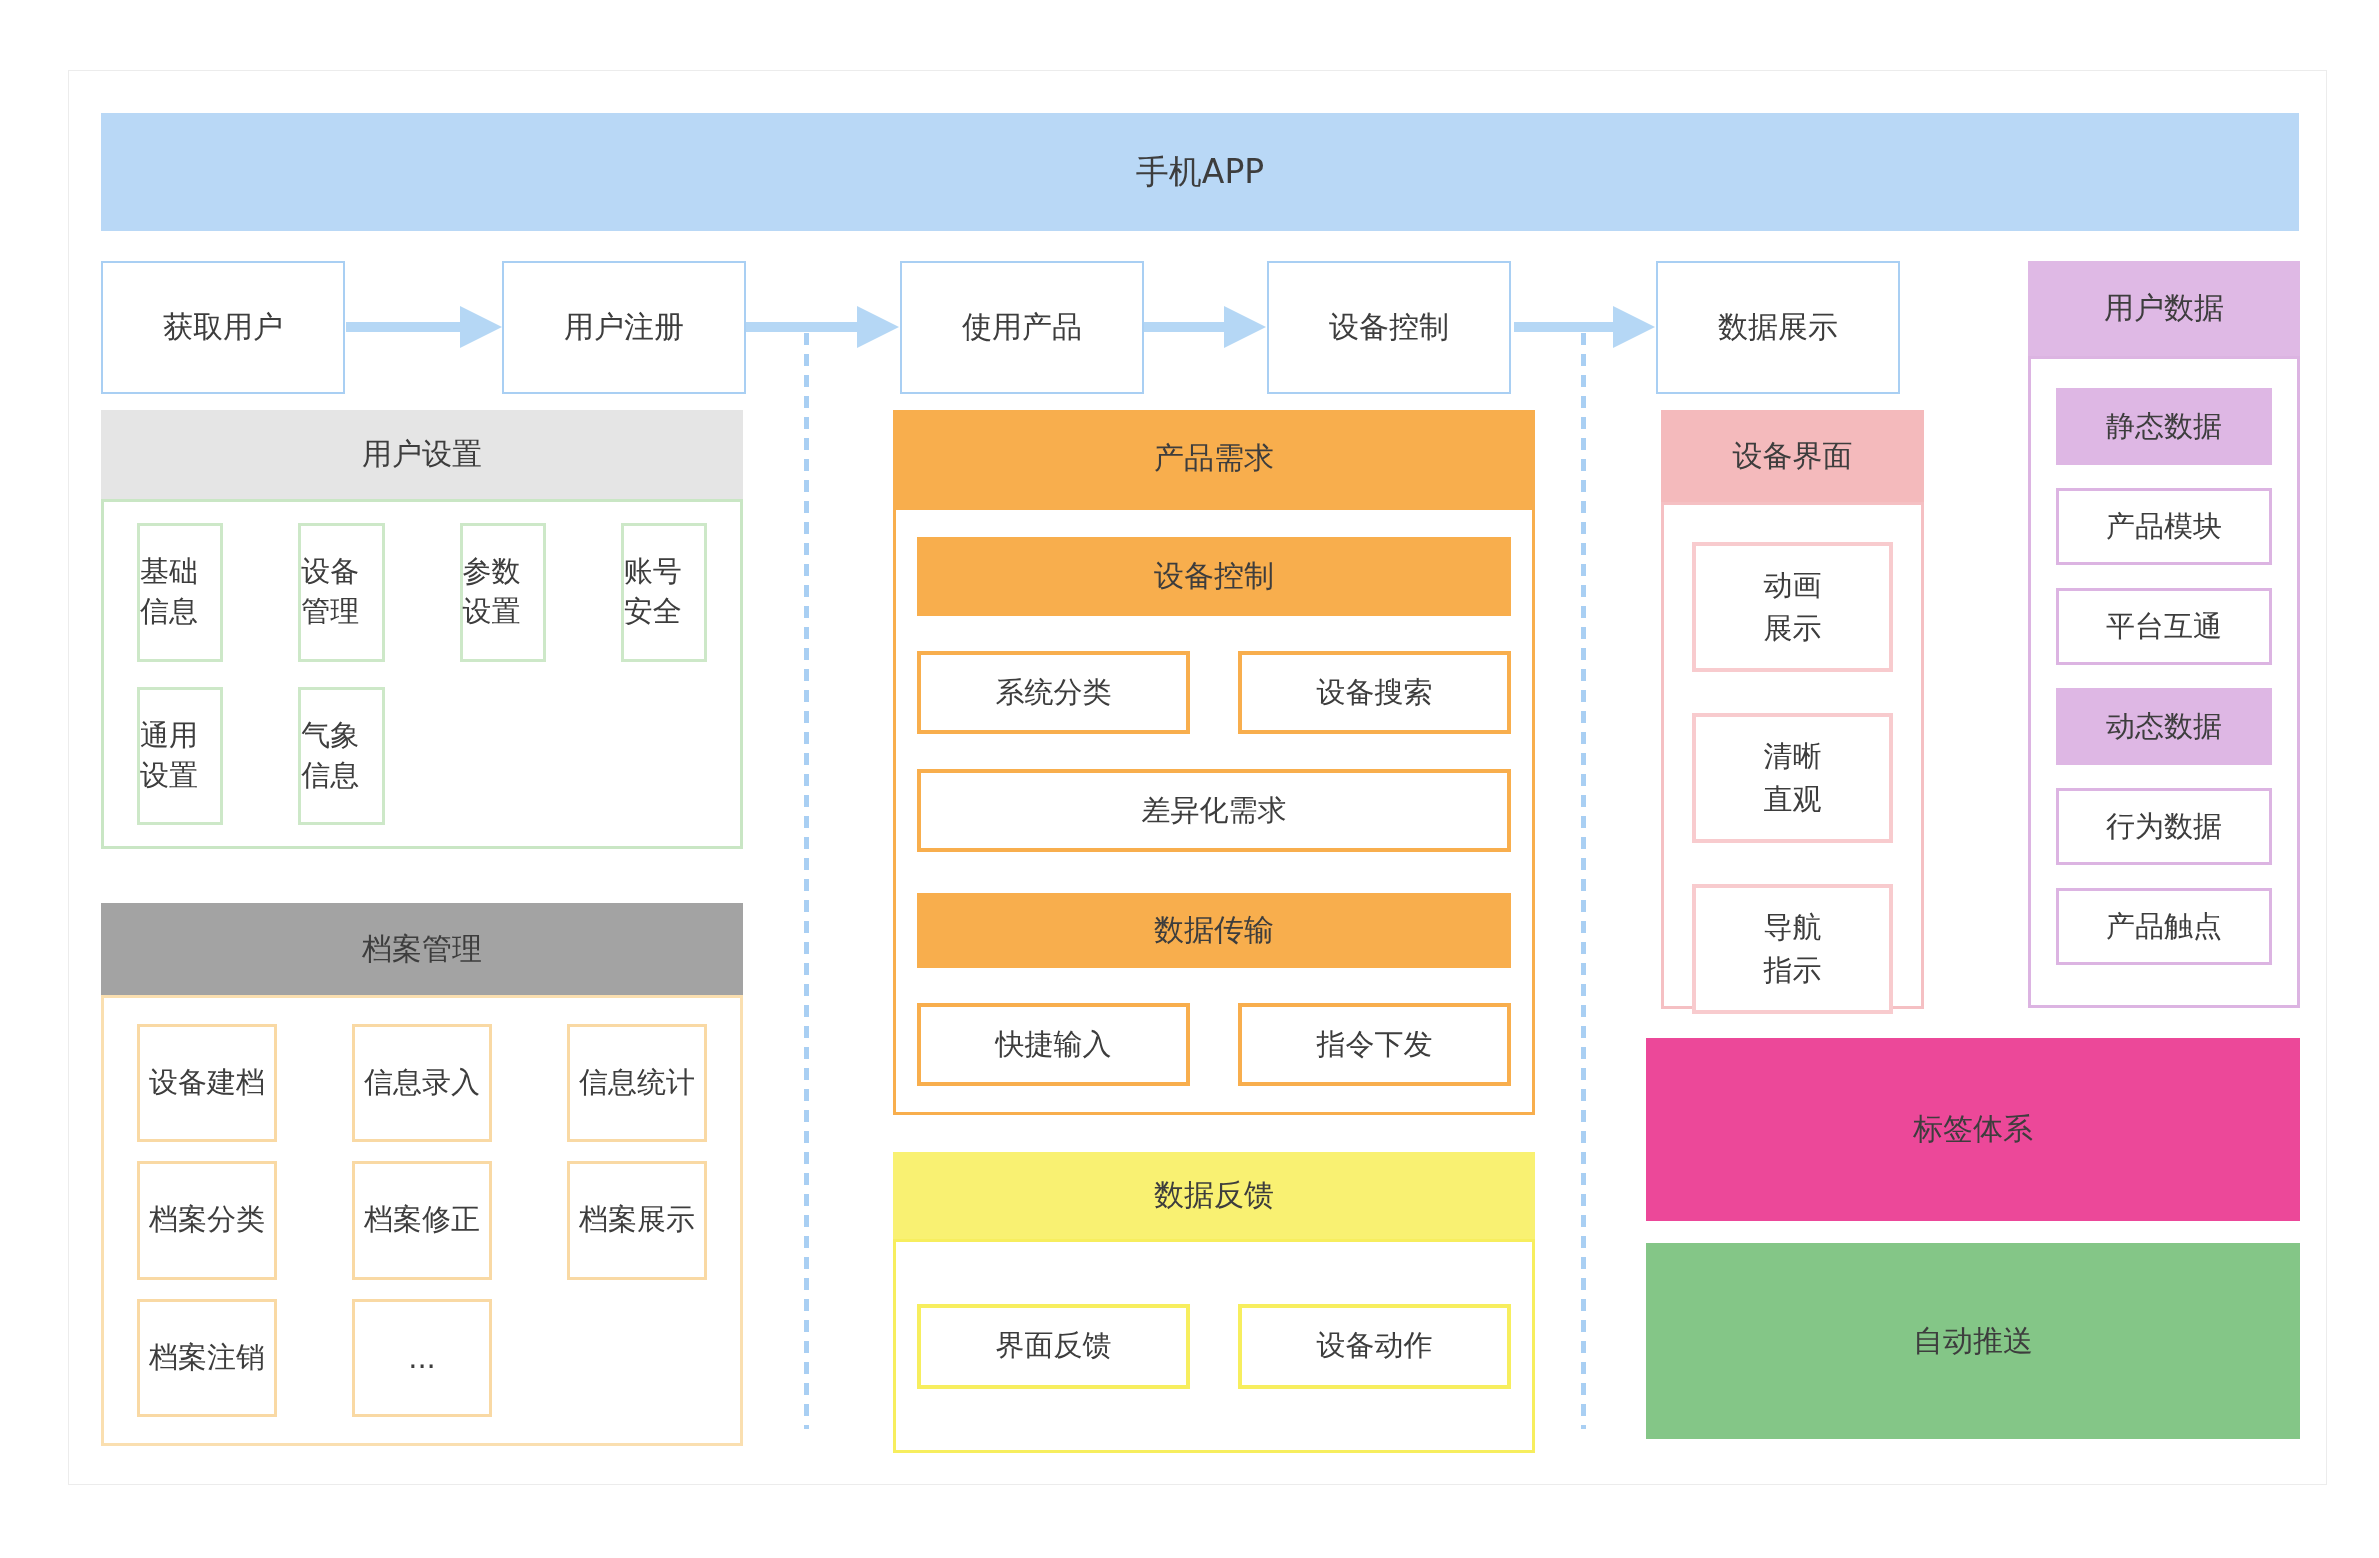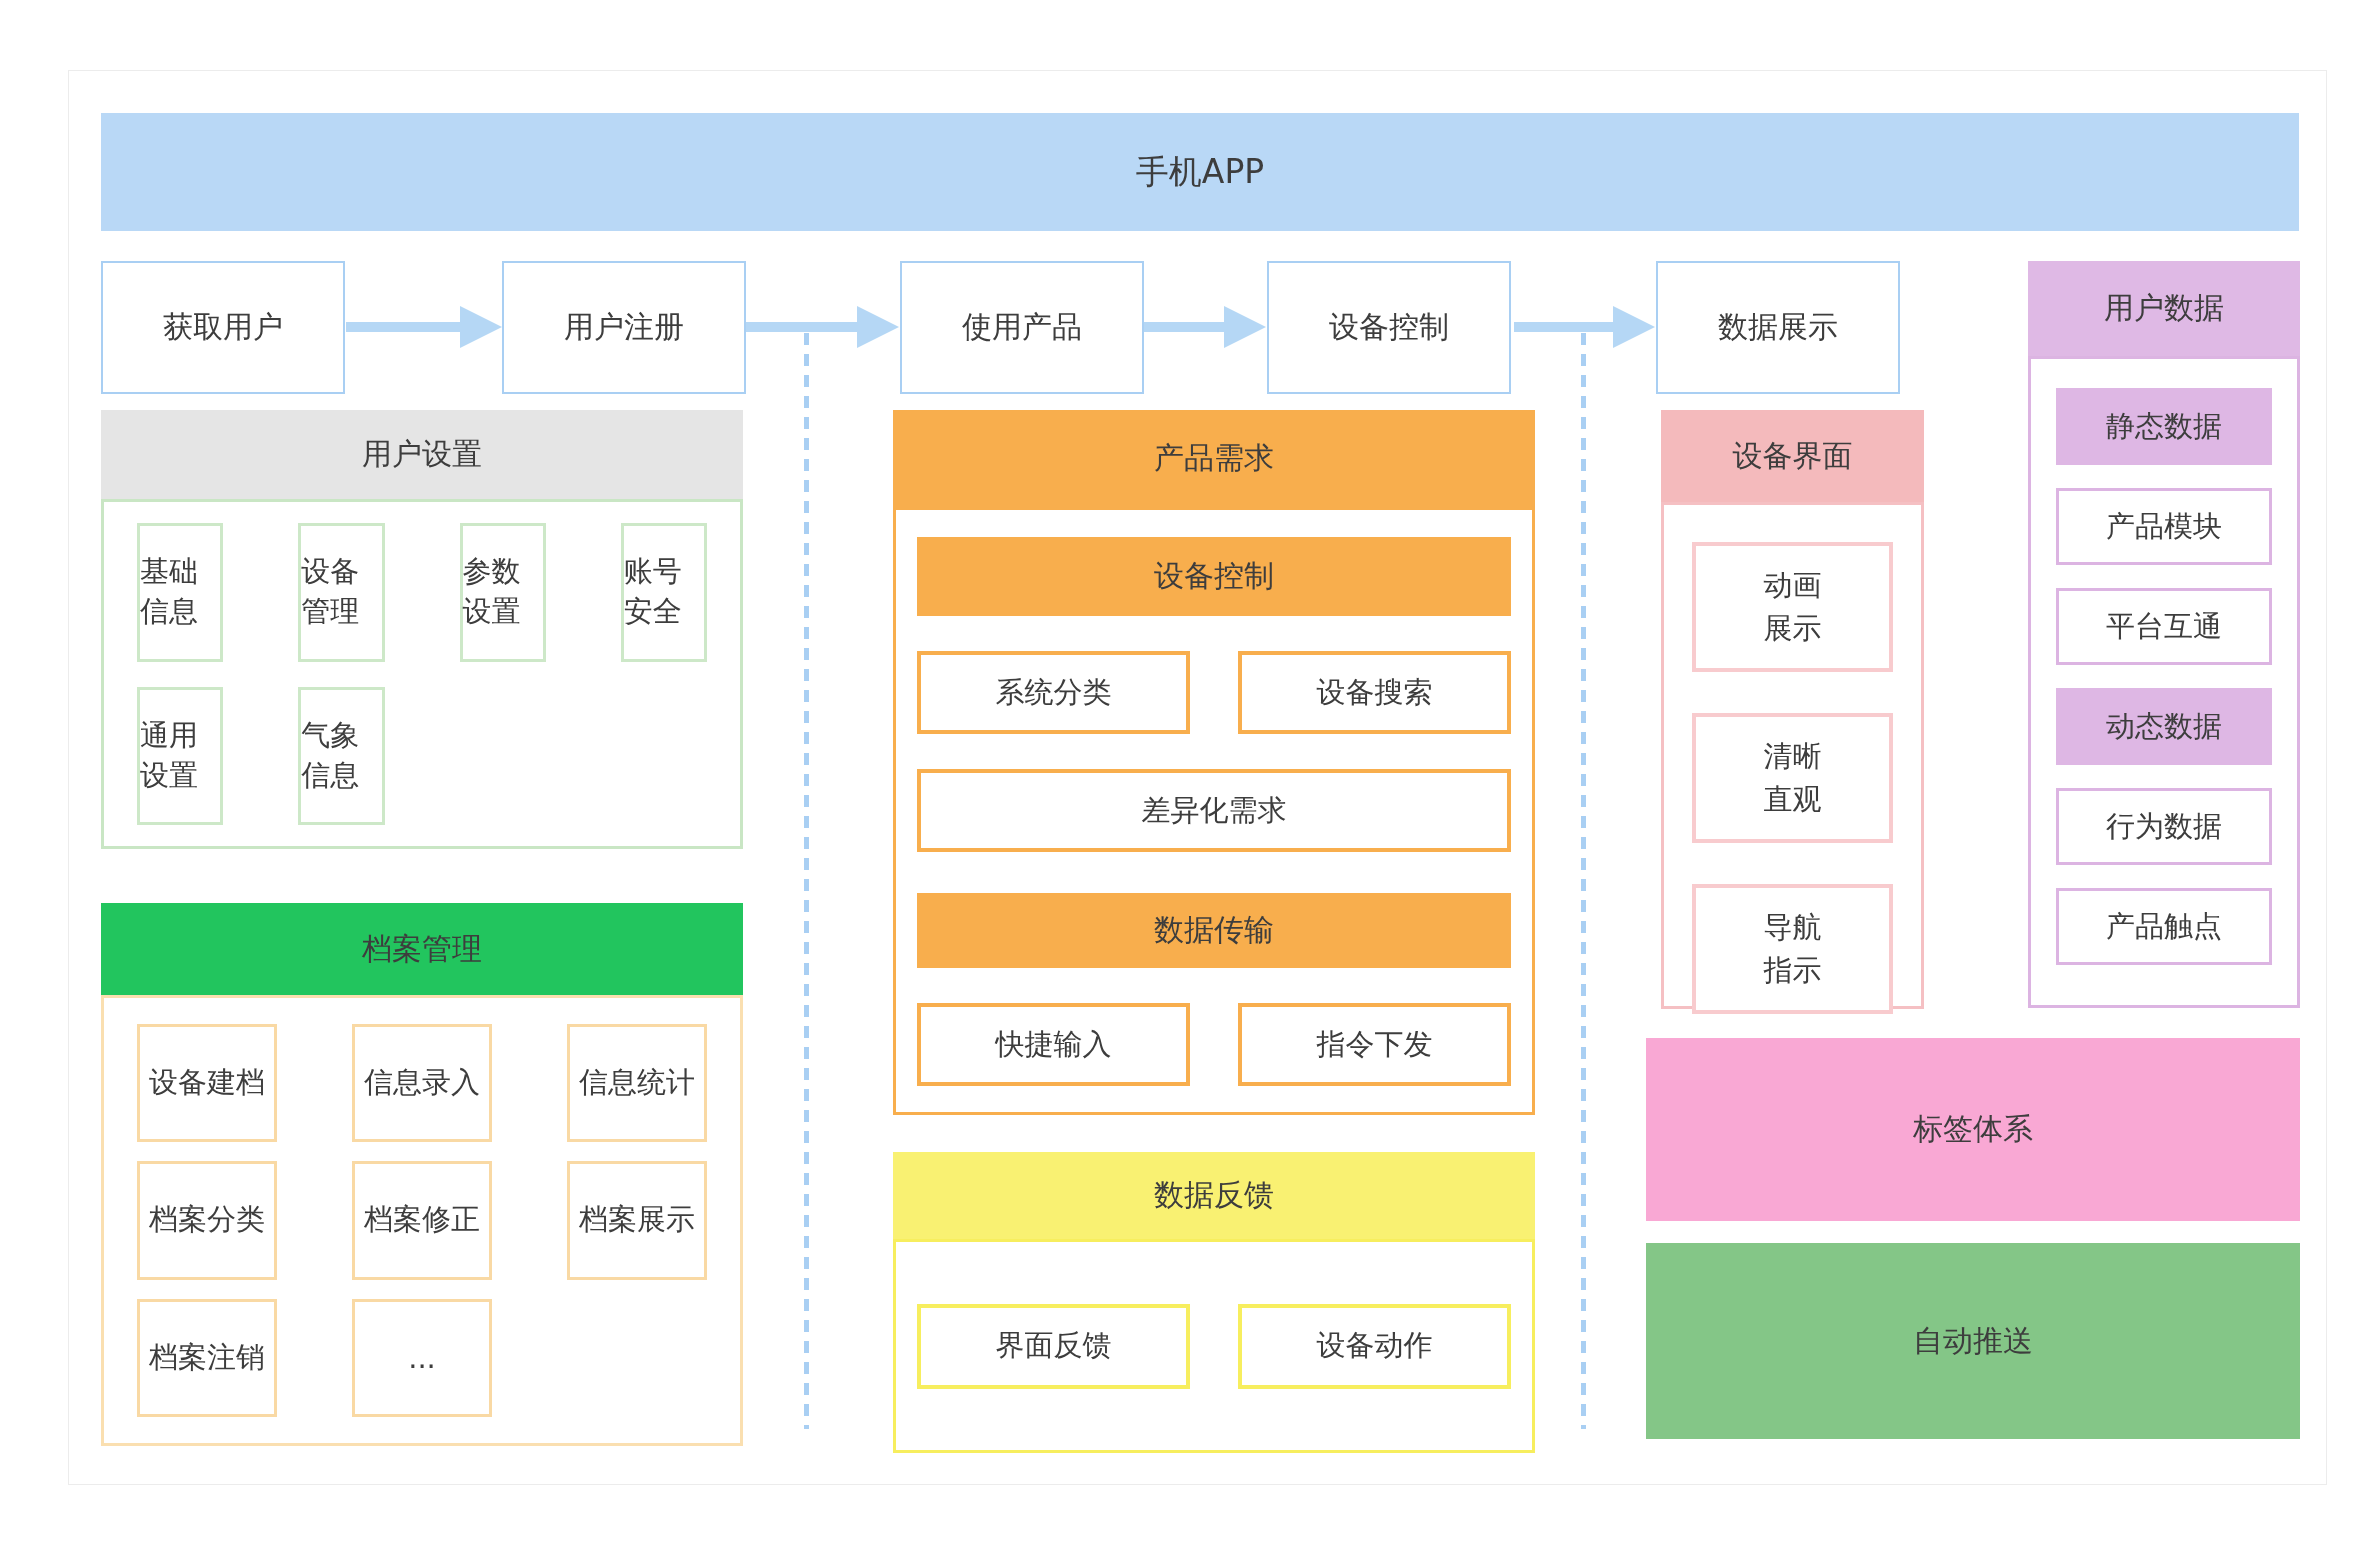--- a/index.html
+++ b/index.html
@@ -32,21 +32,21 @@
           justify-content:center; font-size:29px; }
 
   
   .green .sec-header { background:#e5e5e5; height:89px; }
   .green .sec-body { border:3.9px solid #c9e6c4; height:350px; display:grid;
                      grid-template-columns:1fr 1fr 1fr 1fr; column-gap:75px; row-gap:25px;
                      padding:21px 33px; }
   .green .item { border:3.9px solid #cde8c8; min-height:83px; }
 
   
-  .peach .sec-header { background:#22c55e; height:92px;justify-content:center; }
+  .peach .sec-header { background:#a3a3a3; height:92px;justify-content:center; }
   .peach .sec-body { border:3.9px solid #fadfb0; height:451px; display:grid;
                      grid-template-columns:1fr 1fr 1fr; column-gap:75px; row-gap:19.3px;
                      padding:26px 33px; }
   .peach .item { border:3.9px solid #f9d9a4; min-height:83px; }
 
   
   .orange .sec-header { background:#f8ae4d; height:97px; }
   .orange .sec-body { border:3.9px solid #f8ae4d; height:608px; }
   .bar { margin:0 21px; background:#f8ae4d; display:flex; align-items:center;
          justify-content:center; font-size:30px; }
@@ -73,21 +73,21 @@
 
   
   .purple .sec-header { background:#dfb9e5; height:95px; }
   .purple .sec-body { border:3.9px solid #dcb4e2; height:652px; display:flex; flex-direction:column;
                       gap:23px; padding:29px 25px; }
   .purple .item { border:3.9px solid #dcb4e2; height:77px; flex:none; }
   .purple .item.filled { border:none; background:#deb7e4; }
 
   .block { position:absolute; display:flex; align-items:center; justify-content:center;
            font-size:30px; }
-  .block-magenta { background:#f9a8d4; }
+  .block-magenta { background:#ec4899; }
   .block-green { background:#84c687; }
 </style>
 </head>
 <body>
 
 <div class="canvas">
   <div class="page-frame"></div>
 
   <div class="banner">
     <span>手机APP</span>

